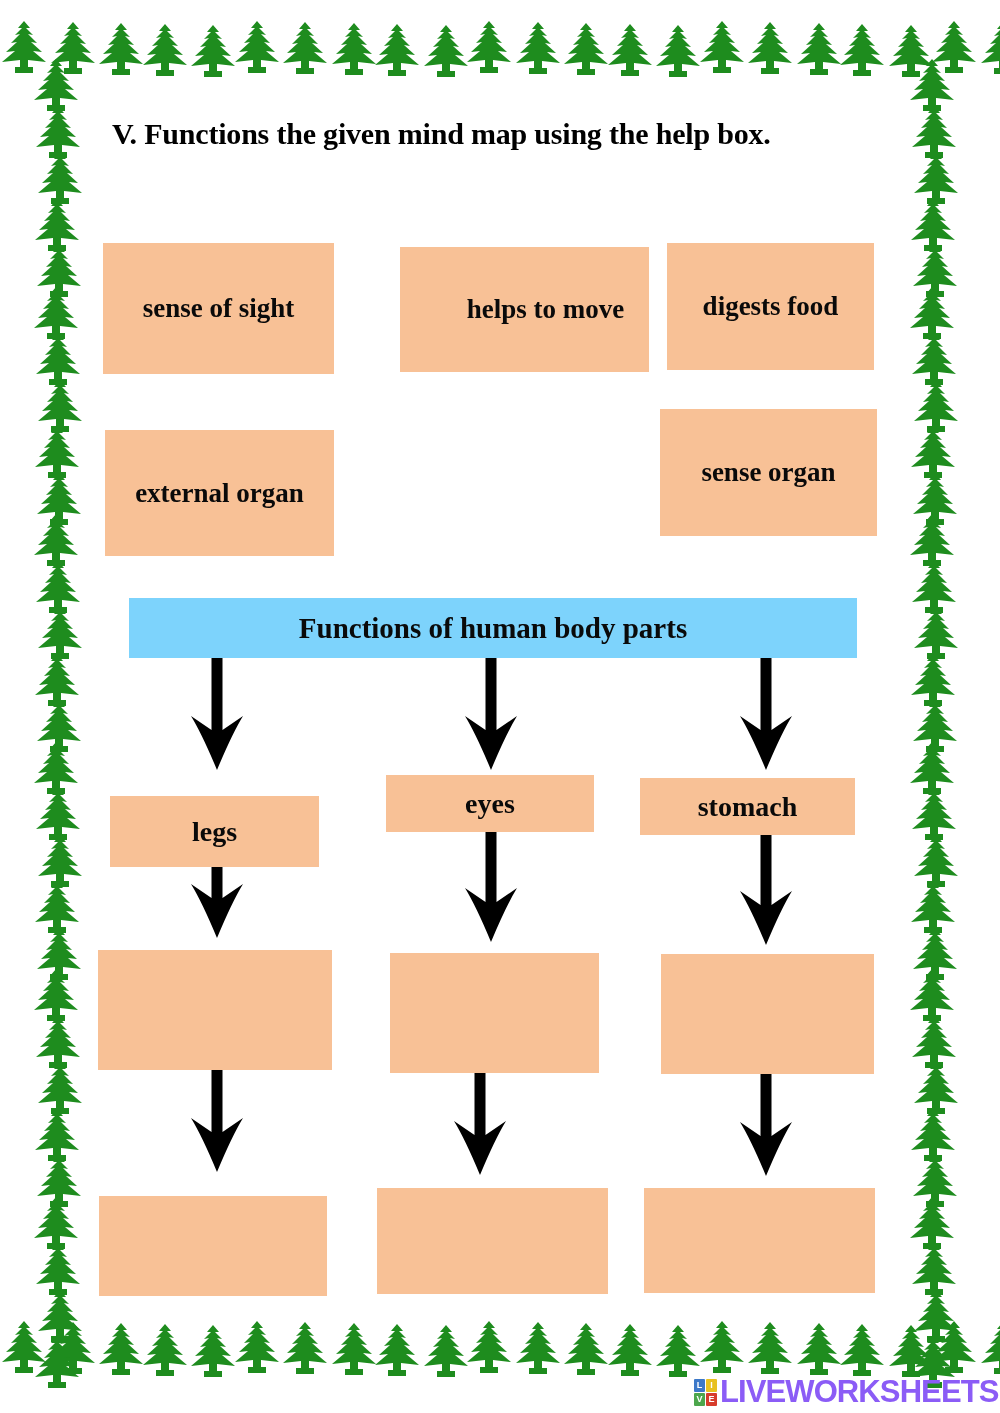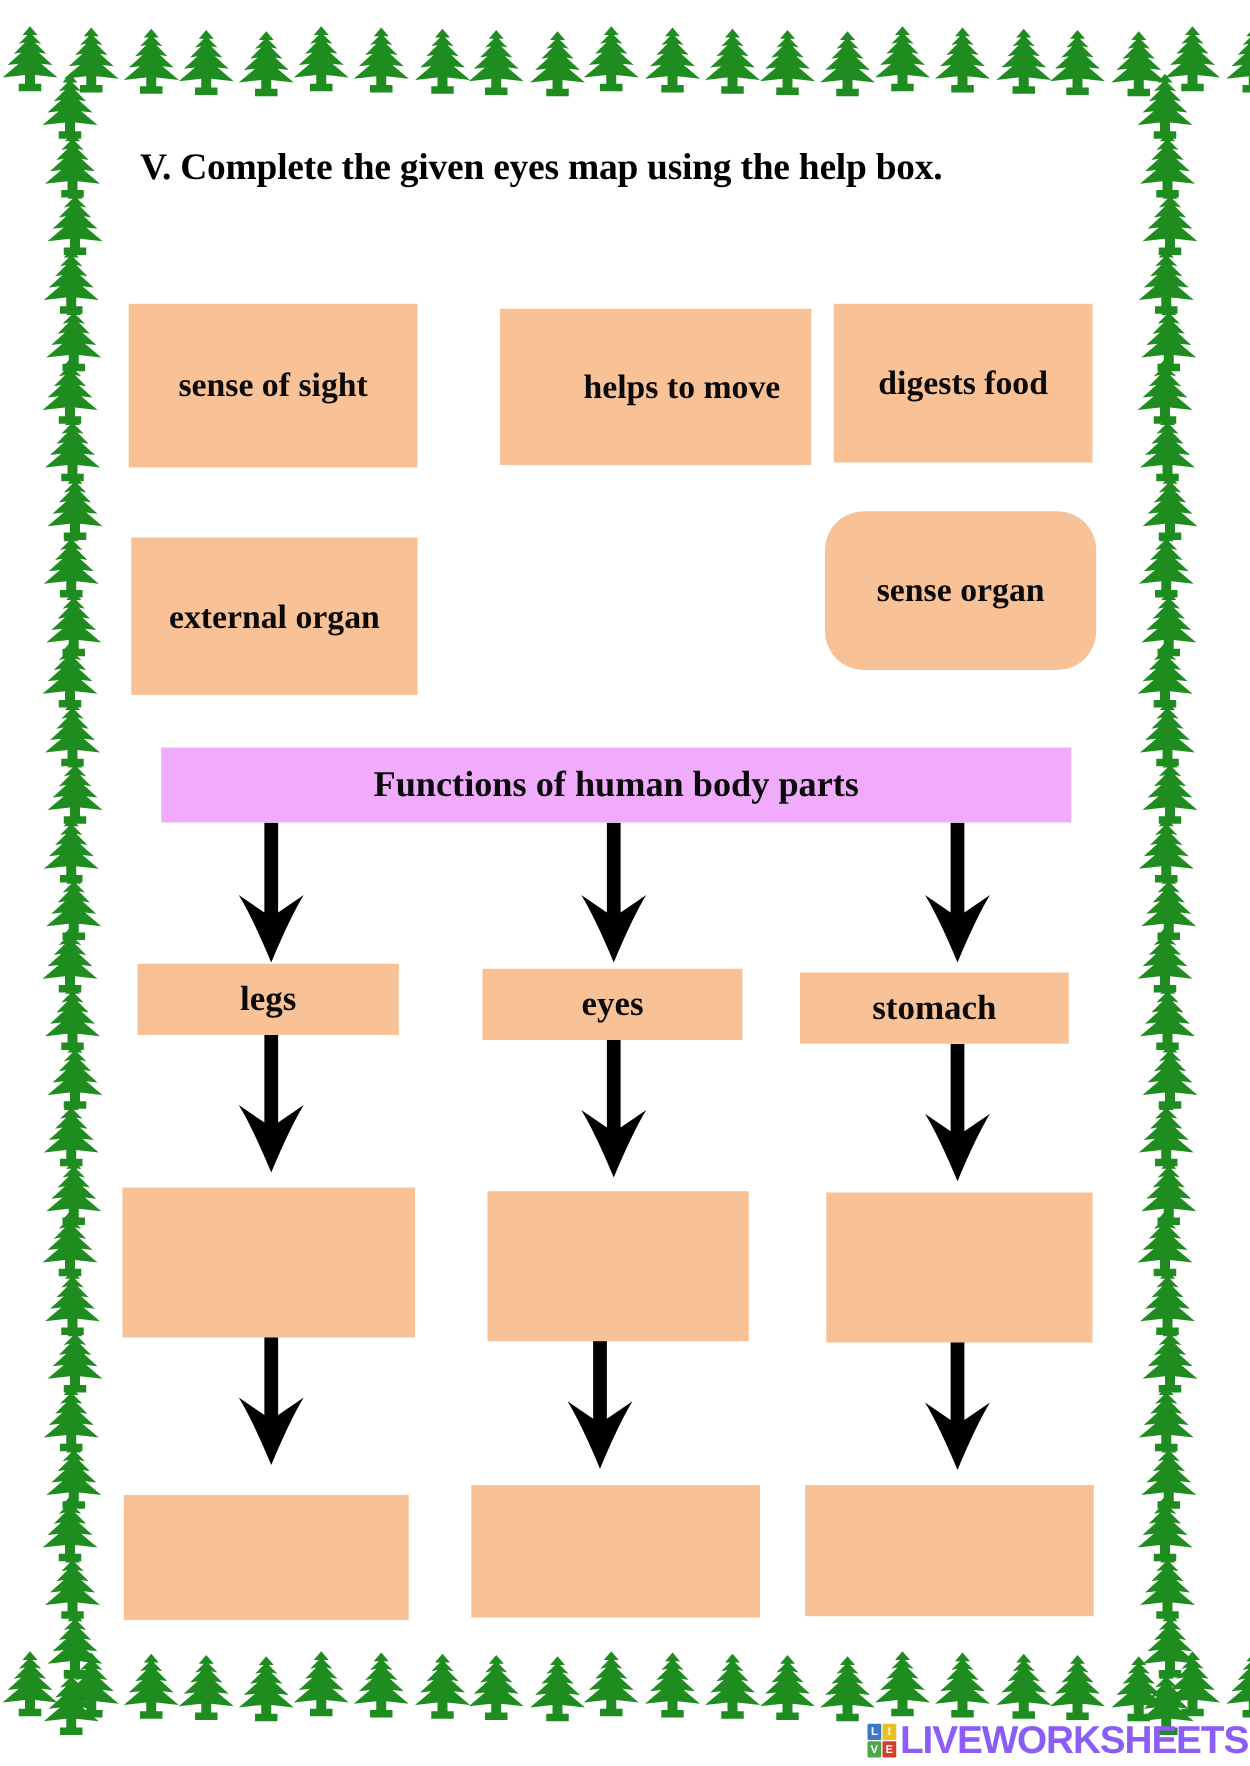--- a/index.html
+++ b/index.html
@@ -60,21 +60,21 @@
     text-align: center;
     font-size: 27px;
     font-weight: bold;
     color: #0a0a0a;
     line-height: 1.42;
     z-index: 3;
   }
 
   .title-box {
     position: absolute;
-    background: #f0abfc;
+    background: #7dd3fc;
     display: flex;
     align-items: center;
     justify-content: center;
     font-size: 29px;
     font-weight: bold;
     color: #0a0a0a;
     z-index: 3;
   }
 
   .node-box {
@@ -448,46 +448,46 @@
         <path d="M26 1 L20 8 L24 8 L17 15 L22 14 L13 23 L19 22 L8 32 L17 31 L4 42 L22 40 L22 47 L17 47 L17 53 L35 53 L35 47 L30 47 L30 40 L48 42 L35 31 L44 32 L33 22 L39 23 L30 14 L35 15 L28 8 L32 8 Z" fill="#1E8C1E"></path>
       </svg>
       <svg viewBox="0 0 52 54" width="52" height="54" class="tree" transform="scale(-1,1)" style="left: 2px; top: 1228.5px;">
         <path d="M26 1 L20 8 L24 8 L17 15 L22 14 L13 23 L19 22 L8 32 L17 31 L4 42 L22 40 L22 47 L17 47 L17 53 L35 53 L35 47 L30 47 L30 40 L48 42 L35 31 L44 32 L33 22 L39 23 L30 14 L35 15 L28 8 L32 8 Z" fill="#1E8C1E"></path>
       </svg>
       <svg viewBox="0 0 52 54" width="52" height="54" class="tree" style="left: -1px; top: 1275px;">
         <path d="M26 1 L20 8 L24 8 L17 15 L22 14 L13 23 L19 22 L8 32 L17 31 L4 42 L22 40 L22 47 L17 47 L17 53 L35 53 L35 47 L30 47 L30 40 L48 42 L35 31 L44 32 L33 22 L39 23 L30 14 L35 15 L28 8 L32 8 Z" fill="#1E8C1E"></path>
       </svg>
     </div>
 
-  <div class="heading">V. Complete the given eyes map using the help box.</div>
+  <div class="heading">V. Functions the given mind map using the help box.</div>
 
   <div class="hbox" style="left:103px; top:243px; width:231px; height:131px;">sense of sight</div>
 
   <div class="hbox" style="left:400px; top:247px; width:207px; height:125px;padding-left:42px;">helps to move</div>
 
   <div class="hbox" style="left:667px; top:243px; width:207px; height:127px;">digests food</div>
 
   <div class="hbox" style="left:105px; top:411px; width:229px; height:126px;margin-top:19px;">external organ</div>
 
 
-  <div class="hbox" style="left:660px; top:409px; width:217px; height:127px;border-radius:31px;">sense organ</div>
+  <div class="hbox" style="left:660px; top:409px; width:217px; height:127px;">sense organ</div>
 
   <div class="title-box" style="left:129px; top:598px; width:728px; height:60px;">Functions of human body parts</div>
 
   <svg class="arrow" style="left:188px; top:658px;" width="58" height="114" viewBox="0 0 58 114">
     <path d="M23.5 0 L34.5 0 L34.5 72 L55 58 Q44 76 29 112 Q14 76 3 58 L23.5 72 Z" fill="#000000"></path>
   </svg>
   <svg class="arrow" style="left:462px; top:658px;" width="58" height="114" viewBox="0 0 58 114">
     <path d="M23.5 0 L34.5 0 L34.5 72 L55 58 Q44 76 29 112 Q14 76 3 58 L23.5 72 Z" fill="#000000"></path>
   </svg>
   <svg class="arrow" style="left:737px; top:658px;" width="58" height="114" viewBox="0 0 58 114">
     <path d="M23.5 0 L34.5 0 L34.5 72 L55 58 Q44 76 29 112 Q14 76 3 58 L23.5 72 Z" fill="#000000"></path>
   </svg>
 
-  <div class="node-box" style="left:110px; top:771px; width:209px; height:57px;">legs</div>
+  <div class="node-box" style="left:110px; top:796px; width:209px; height:71px;">legs</div>
 
   <div class="node-box" style="left:386px; top:775px; width:208px; height:57px;">eyes</div>
 
   <div class="node-box" style="left:640px; top:778px; width:215px; height:57px;">stomach</div>
 
   <svg class="arrow" style="left:188px; top:828px;" width="58" height="112" viewBox="0 0 58 112">
     <path d="M23.5 0 L34.5 0 L34.5 70 L55 56 Q44 74 29 110 Q14 74 3 56 L23.5 70 Z" fill="#000000"></path>
   </svg>
   <svg class="arrow" style="left:462px; top:832px;" width="58" height="112" viewBox="0 0 58 112">
     <path d="M23.5 0 L34.5 0 L34.5 70 L55 56 Q44 74 29 110 Q14 74 3 56 L23.5 70 Z" fill="#000000"></path>

